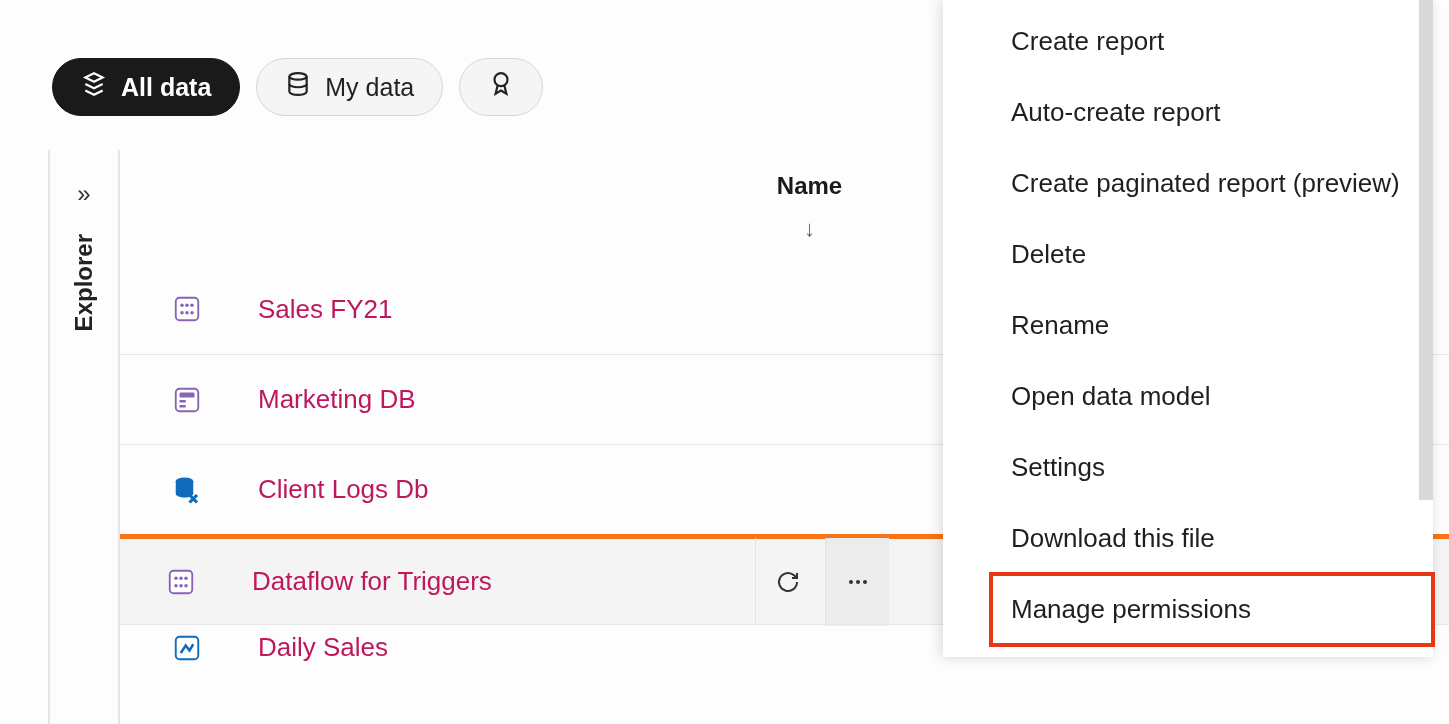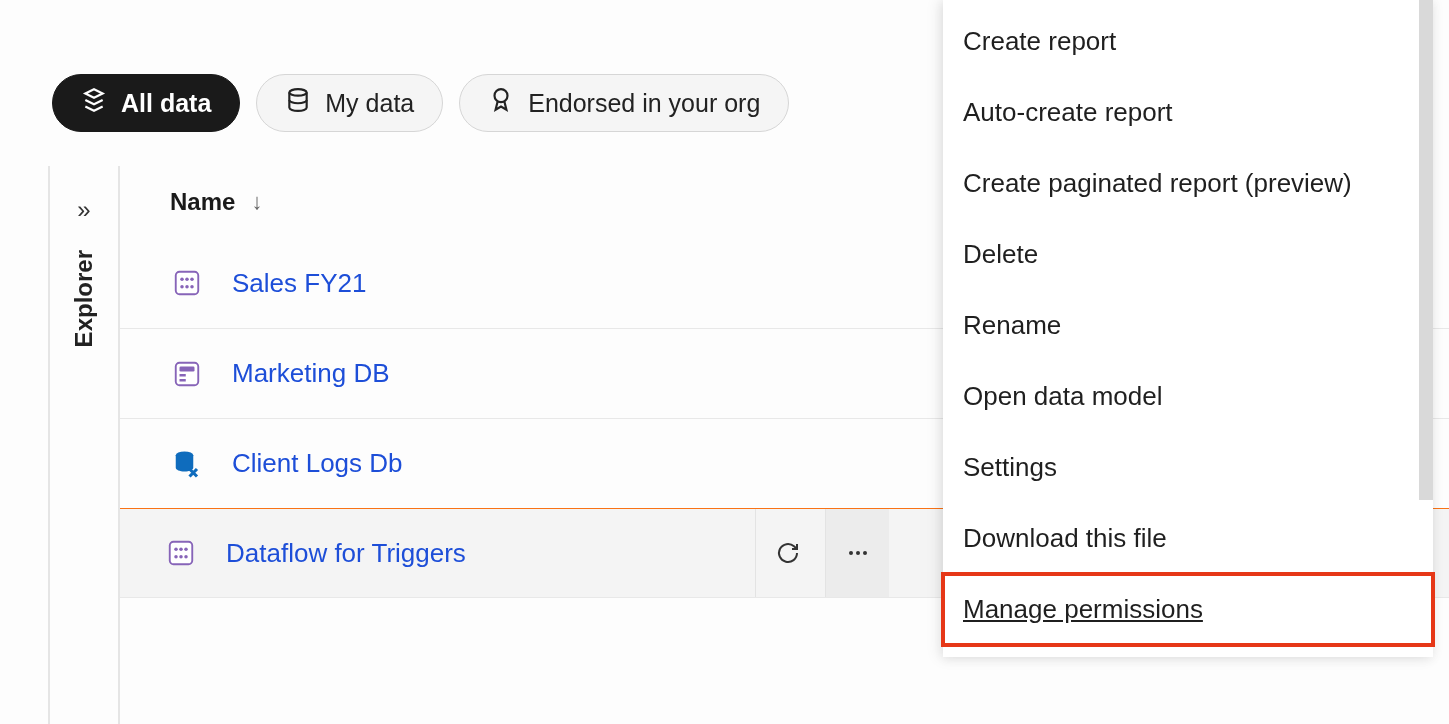--- a/index.html
+++ b/index.html
@@ -22,21 +22,20 @@
       display: inline-flex;
       align-items: center;
       gap: 14px;
       padding: 12px 28px;
       border-radius: 32px;
       font-size: 25px;
       cursor: pointer;
       border: 1px solid #d6d6d6;
       background: #f5f5f5;
       color: #222;
-      margin-top: 16px;
     }
     .pill.active {
       background: #1a1a1a;
       color: #fff;
       border-color: #1a1a1a;
       font-weight: 600;
     }
     .pill svg { width: 26px; height: 26px; }
     
     
@@ -74,38 +73,40 @@
       padding: 22px 0 0 0;
     }
     .col-header {
       display: flex;
       align-items: center;
       gap: 16px;
       padding: 0 0 22px 50px;
       font-size: 24px;
       font-weight: 700;
       color: #1a1a1a;
+      flex-direction: column;
     }
     .col-header .sort-arrow { color: #666; font-size: 22px; }
     .rows { }
     .row {
       display: flex;
       align-items: center;
       height: 90px;
       padding: 0 0 0 50px;
       border-top: 1px solid #e8e8e8;
       font-size: 26px;
-      color: #1d4ed8;
+      color: #be185d;
       position: relative;
+      gap: 26px;
     }
     .rows .row:first-child { border-top: none; }
     .rows .row:last-child { border-bottom: 1px solid #e8e8e8; }
     .row.hovered {
       background: #f4f4f4;
-      border-top: 1px solid #f97316;
+      border-top: 5px solid #f97316;
       padding-left: 44px;
     }
     .row .item-icon {
       width: 34px;
       height: 34px;
       margin-right: 28px;
       display: flex;
       align-items: center;
       justify-content: center;
     }
@@ -135,25 +136,25 @@
       background: #fff;
       box-shadow: -3px 0 14px rgba(0,0,0,0.10), 0 2px 10px rgba(0,0,0,0.06);
       padding: 6px 0 12px 0;
       z-index: 10;
     }
     .menu-item {
       padding: 20px 0 20px 20px;
       font-size: 26px;
       color: #1f1f1f;
       cursor: pointer;
+      margin-left: 48px;
     }
     .menu-item.highlight {
       outline: 4px solid #e63717;
       outline-offset: -2px;
-      text-decoration: underline;
     }
     .scrollbar-stub {
       position: absolute;
       right: 0;
       top: 0;
       width:14px;
       height: 500px;
       background: #d9d9d9;
       border-radius: 0;
     }
@@ -180,21 +181,20 @@
     </span>
     <span>My data</span>
   </div>
   <div class="pill">
     <span>
       <svg viewBox="0 0 24 24" fill="none" stroke="currentColor" stroke-width="2">
           <circle cx="12" cy="8" r="6"></circle>
           <path d="M9 13l-2 8 5-3 5 3-2-8"></path>
         </svg>
     </span>
-    <span>Endorsed in your org</span>
   </div>
 </div>
 
 <div class="main-area">
   <div class="explorer-tab">
     <span class="chevrons">»</span>
     <span class="vlabel">Explorer</span>
   </div>
 
   <div class="table-wrap">
@@ -260,20 +260,29 @@
           </div>
           <div class="action-btn more">
             <svg viewBox="0 0 24 24" width="24" height="24" fill="#333">
                 <circle cx="5" cy="12" r="2"></circle>
                 <circle cx="12" cy="12" r="2"></circle>
                 <circle cx="19" cy="12" r="2"></circle>
               </svg>
           </div>
         </div>
       </div>
+      <div class="row" style="border-bottom:none;height:46px;">
+        <span class="item-icon">
+          <svg viewBox="0 0 24 24" width="30" height="30">
+              <rect x="3" y="3" width="18" height="18" rx="3" fill="#fff" stroke="#0f6cbd" stroke-width="1.5"></rect>
+              <path d="M7 16l4-6 3 4 3-5" stroke="#0f6cbd" stroke-width="2" fill="none"></path>
+            </svg>
+        </span>
+        <span>Daily Sales</span>
+      </div>
     </div>
   </div>
 </div>
 
 <div class="context-menu">
   <div class="scrollbar-stub"></div>
   <div class="menu-item">Create report</div>
   <div class="menu-item">Auto-create report</div>
   <div class="menu-item">Create paginated report (preview)</div>
   <div class="menu-item">Delete</div>

